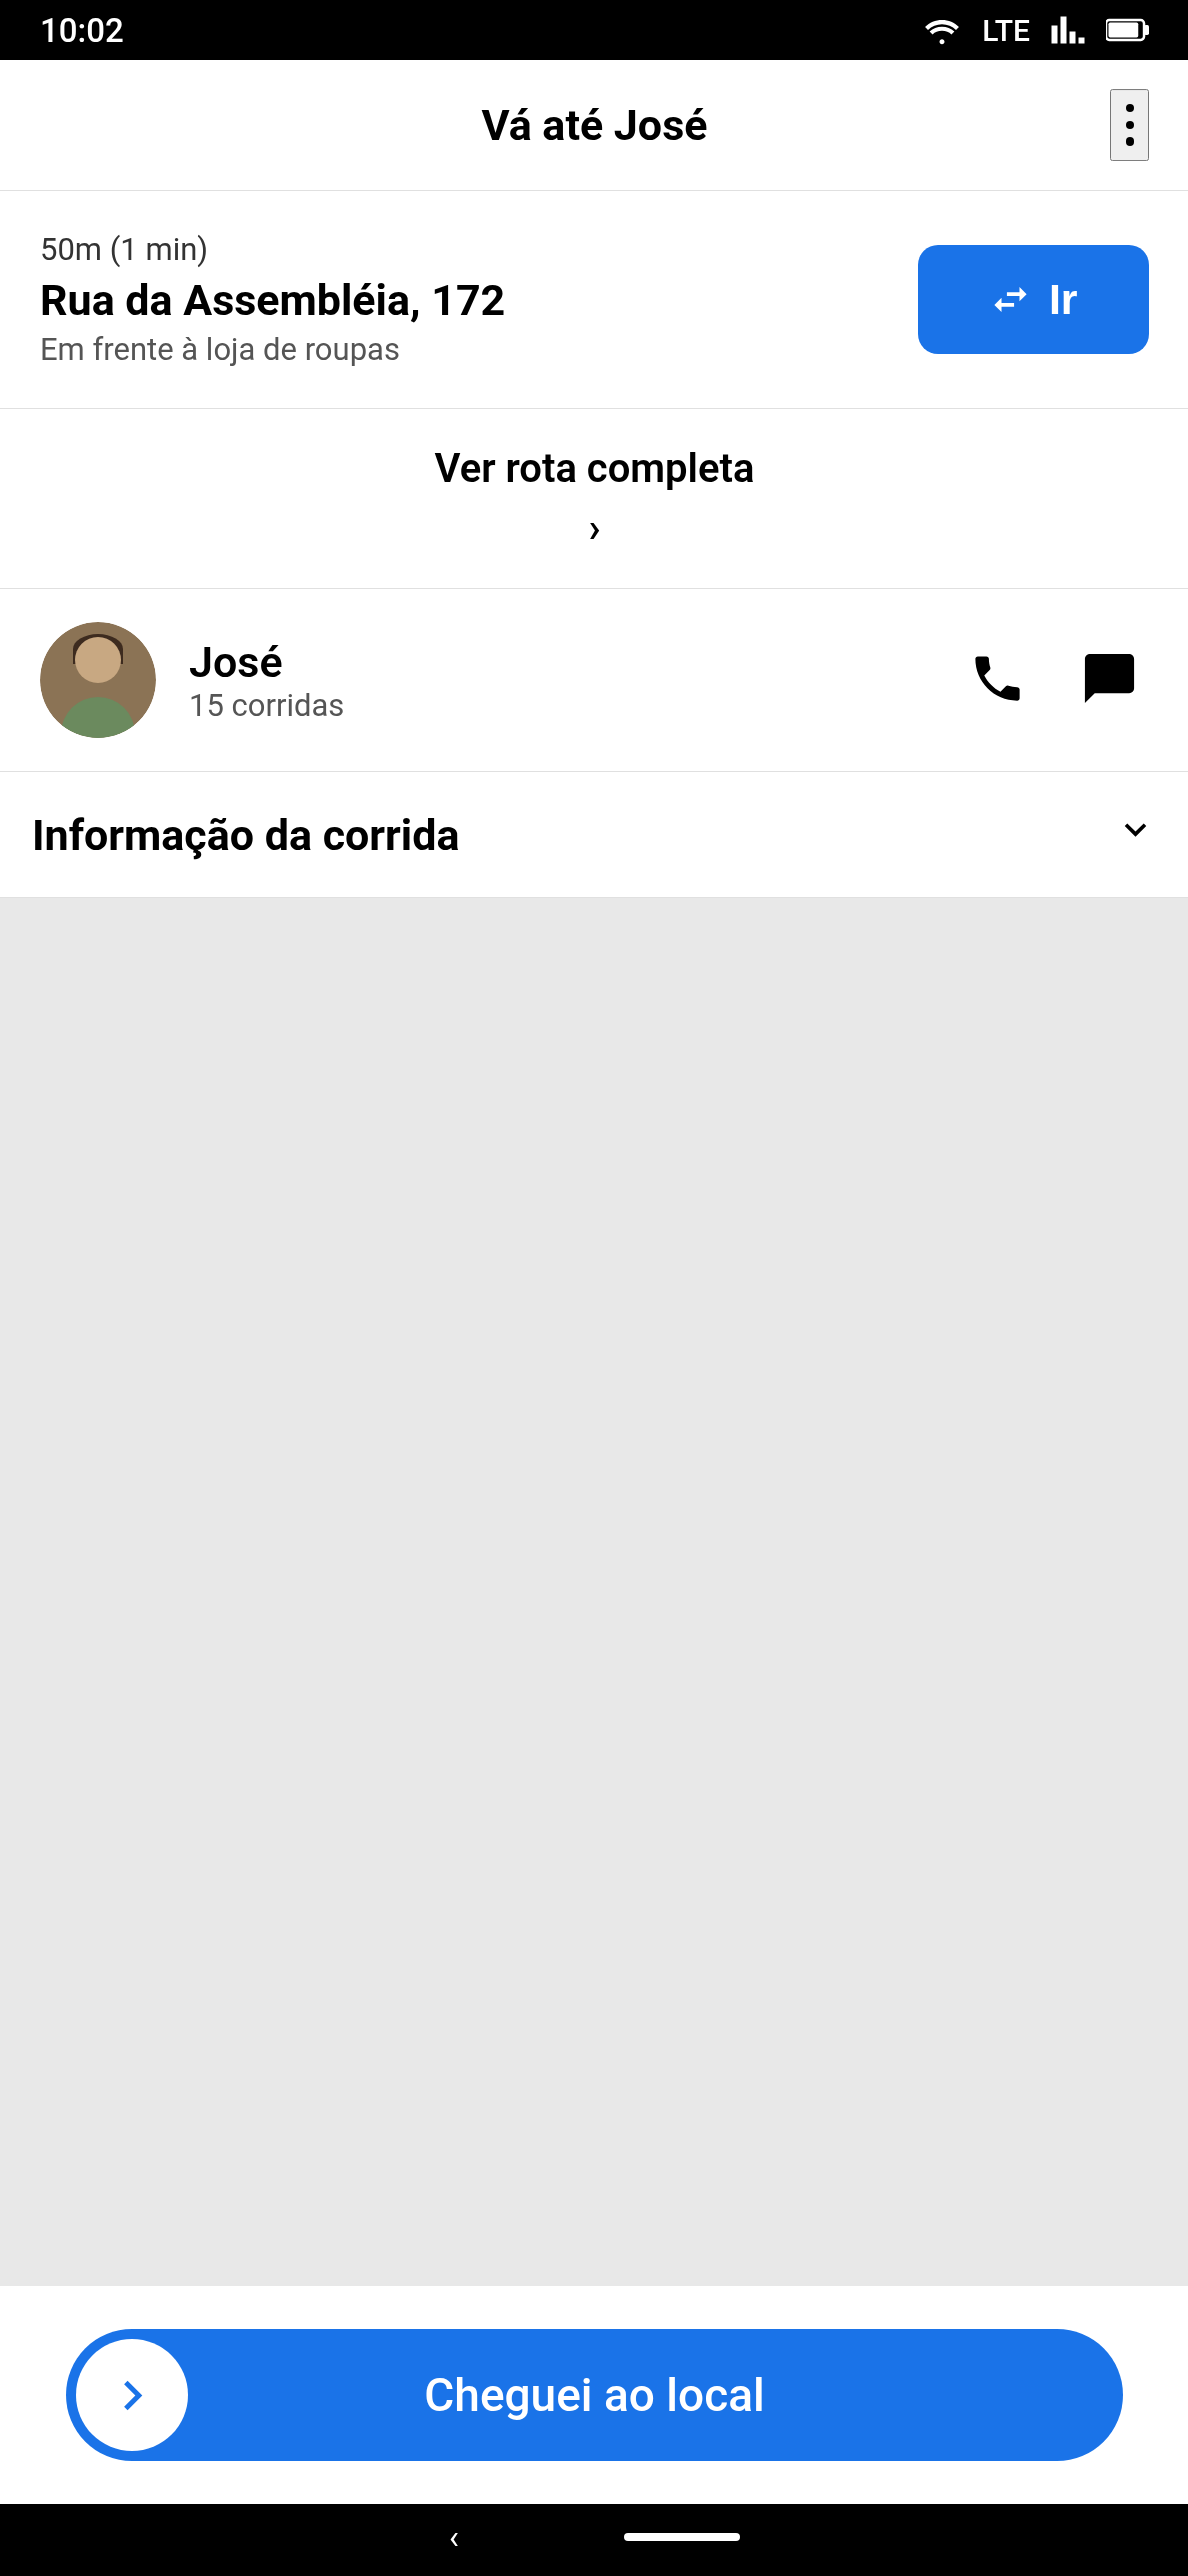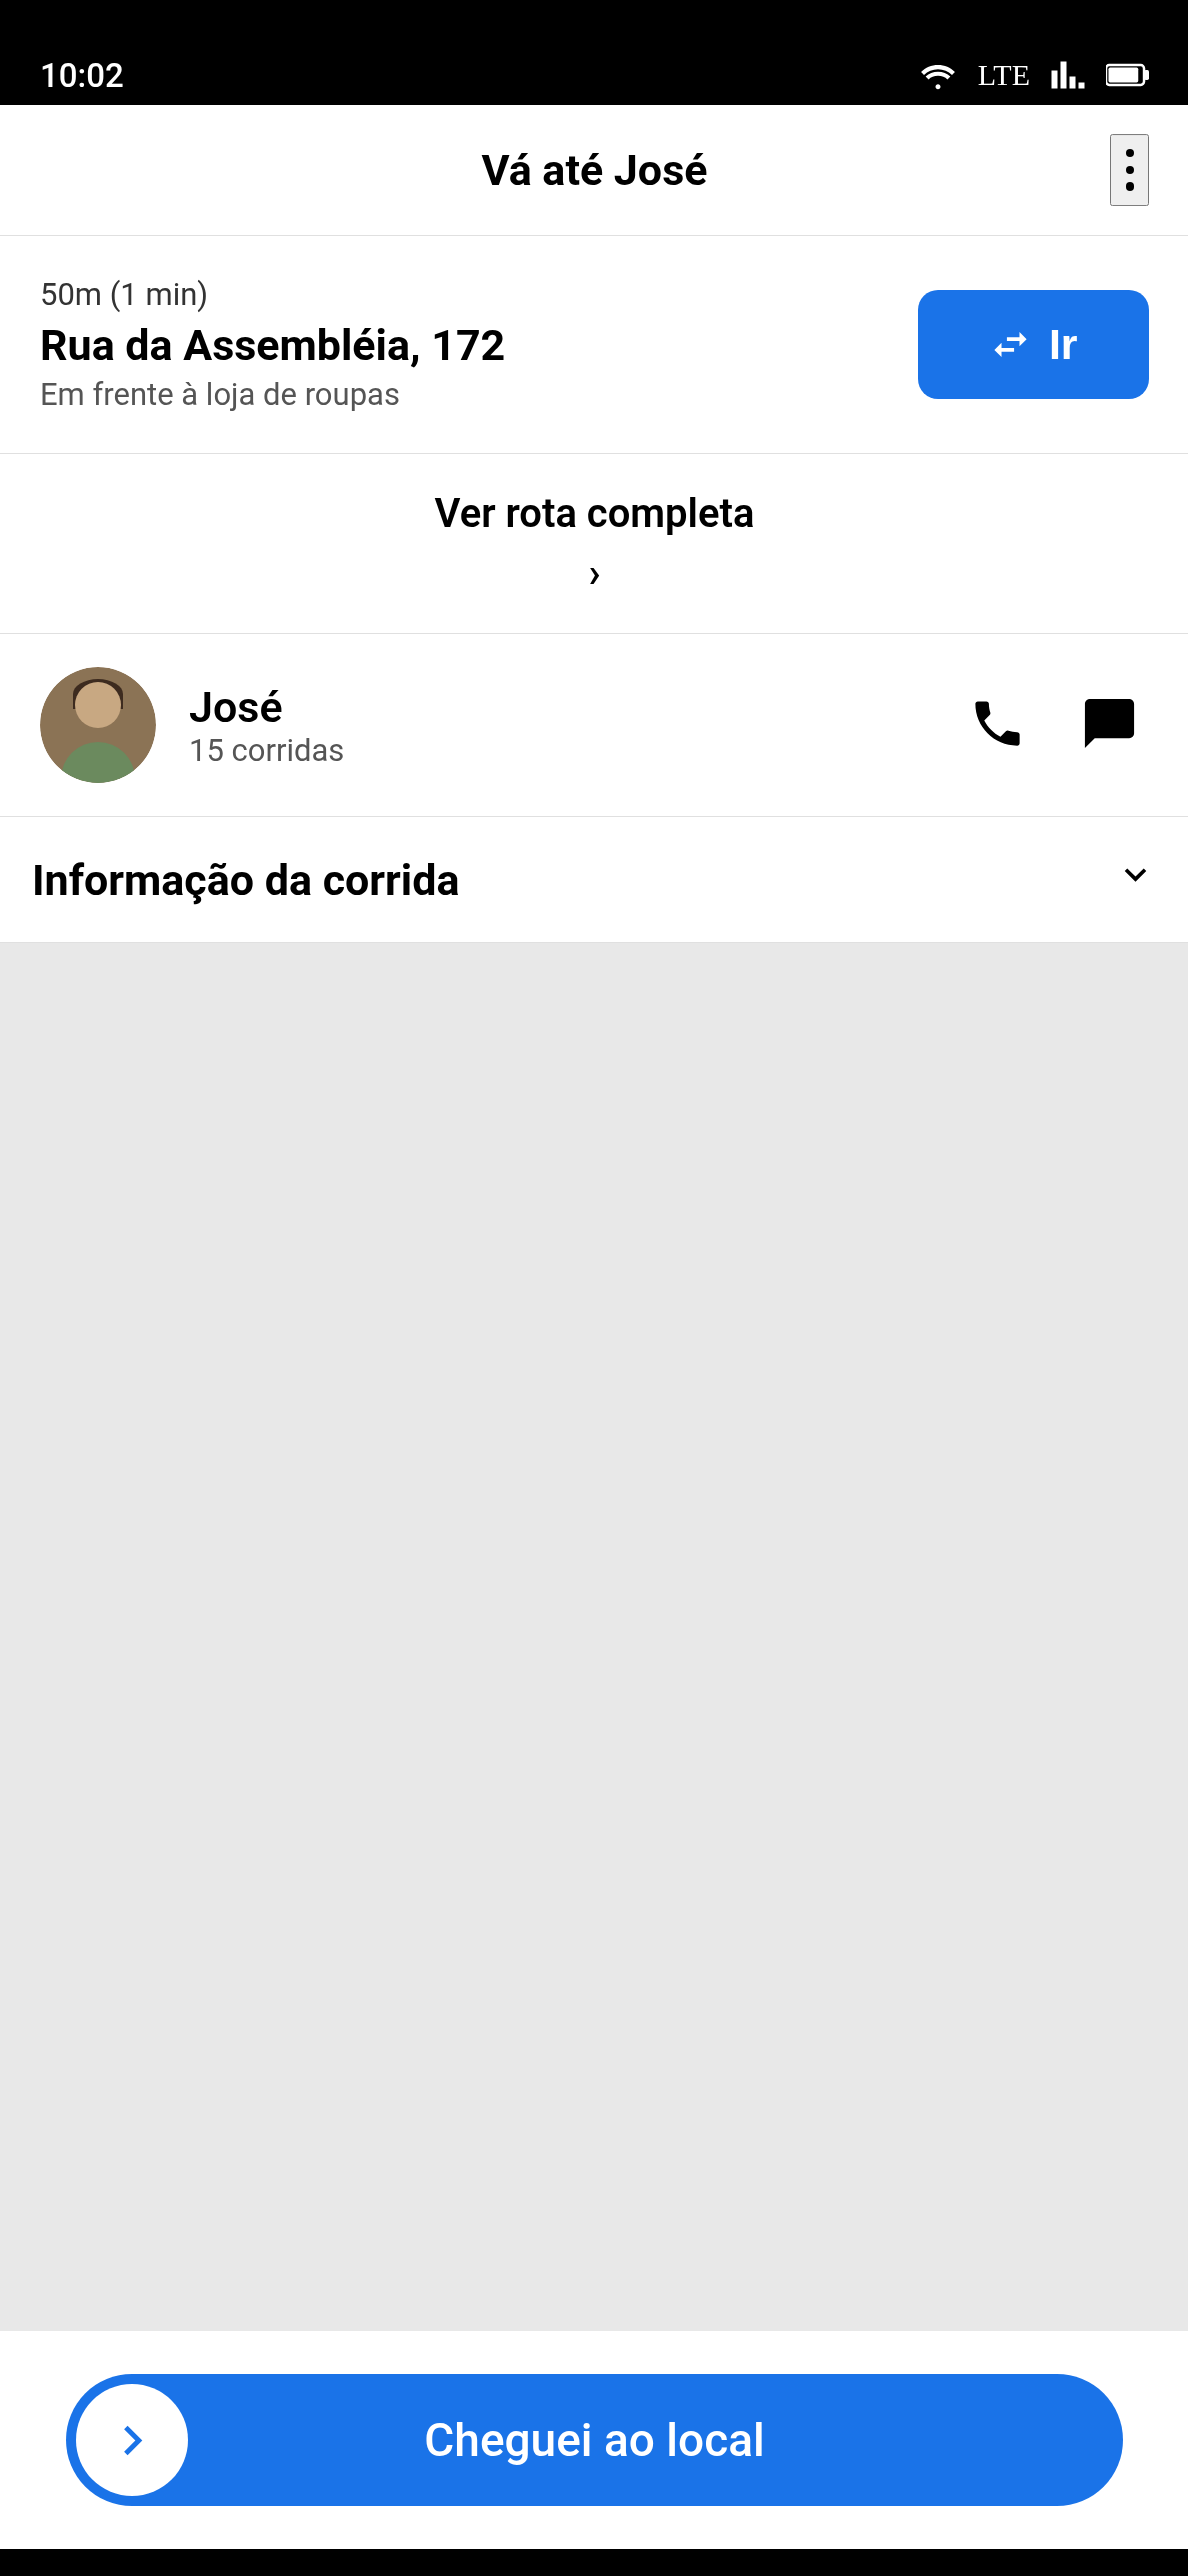--- a/index.html
+++ b/index.html
@@ -17,34 +17,32 @@
       overflow: hidden;
     }
 
     .status-bar {
       background: #000;
       height: 60px;
       display: flex;
       align-items: center;
       justify-content: space-between;
       padding: 0 40px;
-      margin-top: 45px;
     }
 
     .status-time {
       color: #fff;
       font-size: 33px;
       font-weight: 500;
     }
 
     .status-icons {
       display: flex;
       align-items: center;
       gap: 20px;
-      font-family: Liberation Serif, serif;
     }
 
     .status-icons svg {
       fill: #fff;
     }
 
     .lte-text {
       color: #fff;
       font-size: 30px;
       font-weight: 500;

